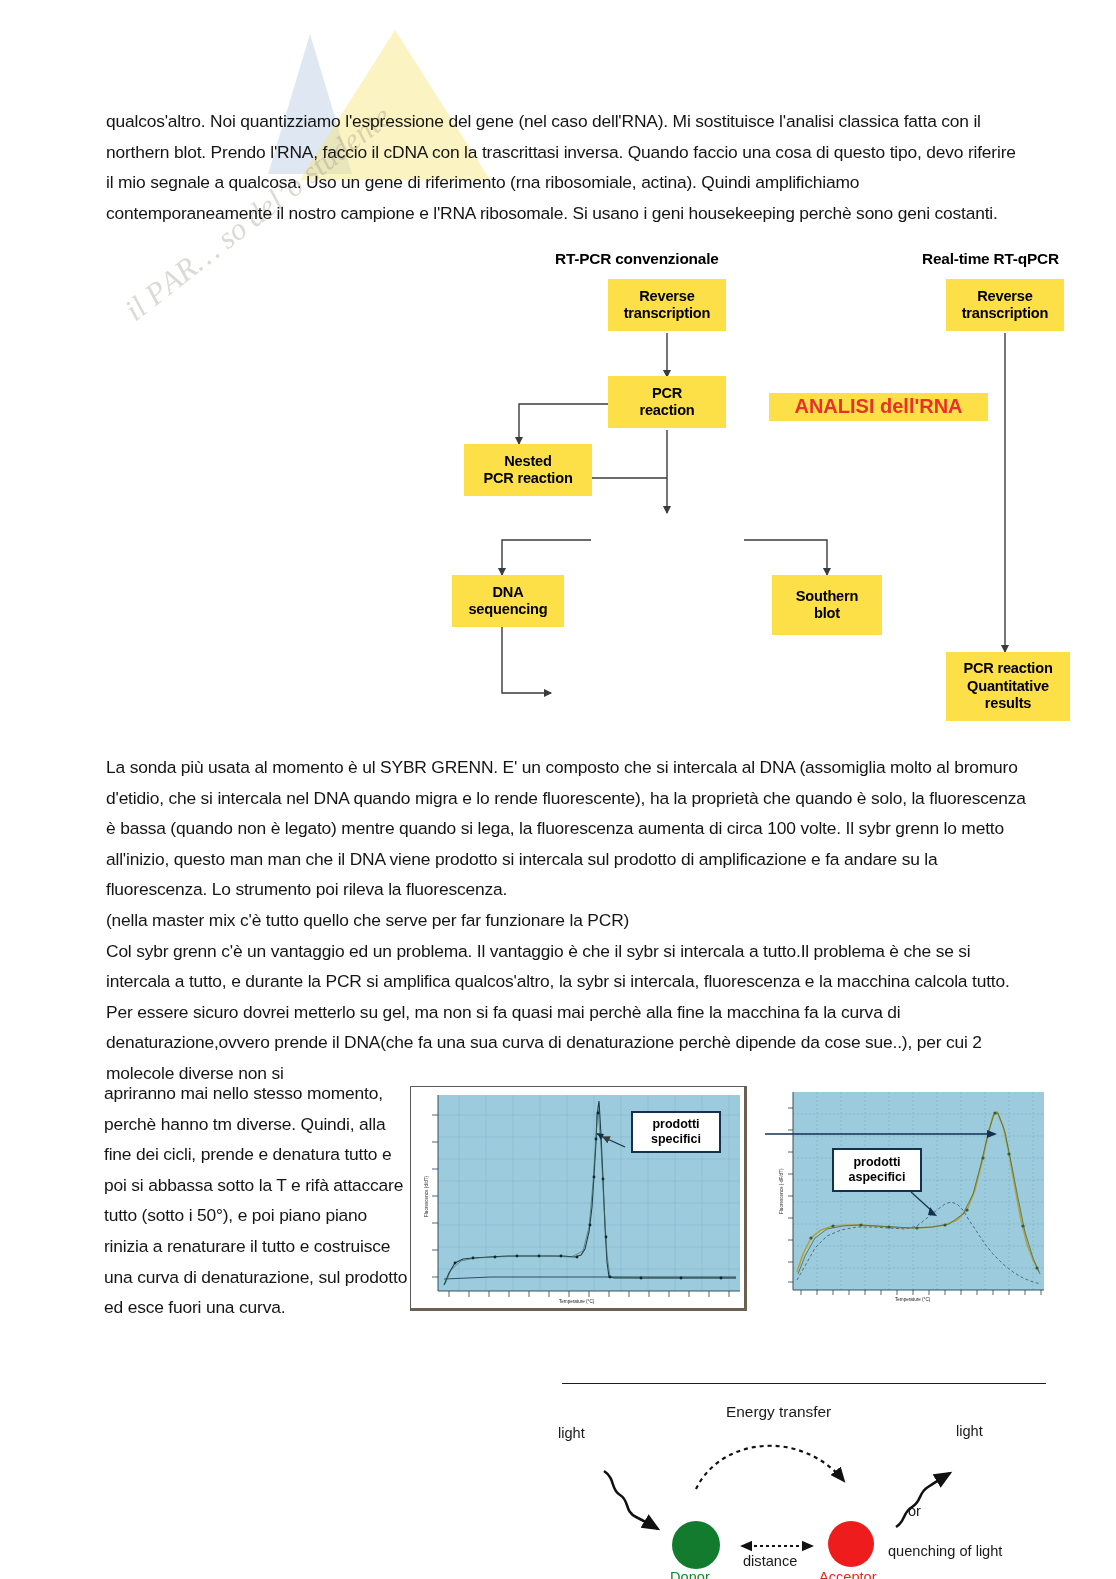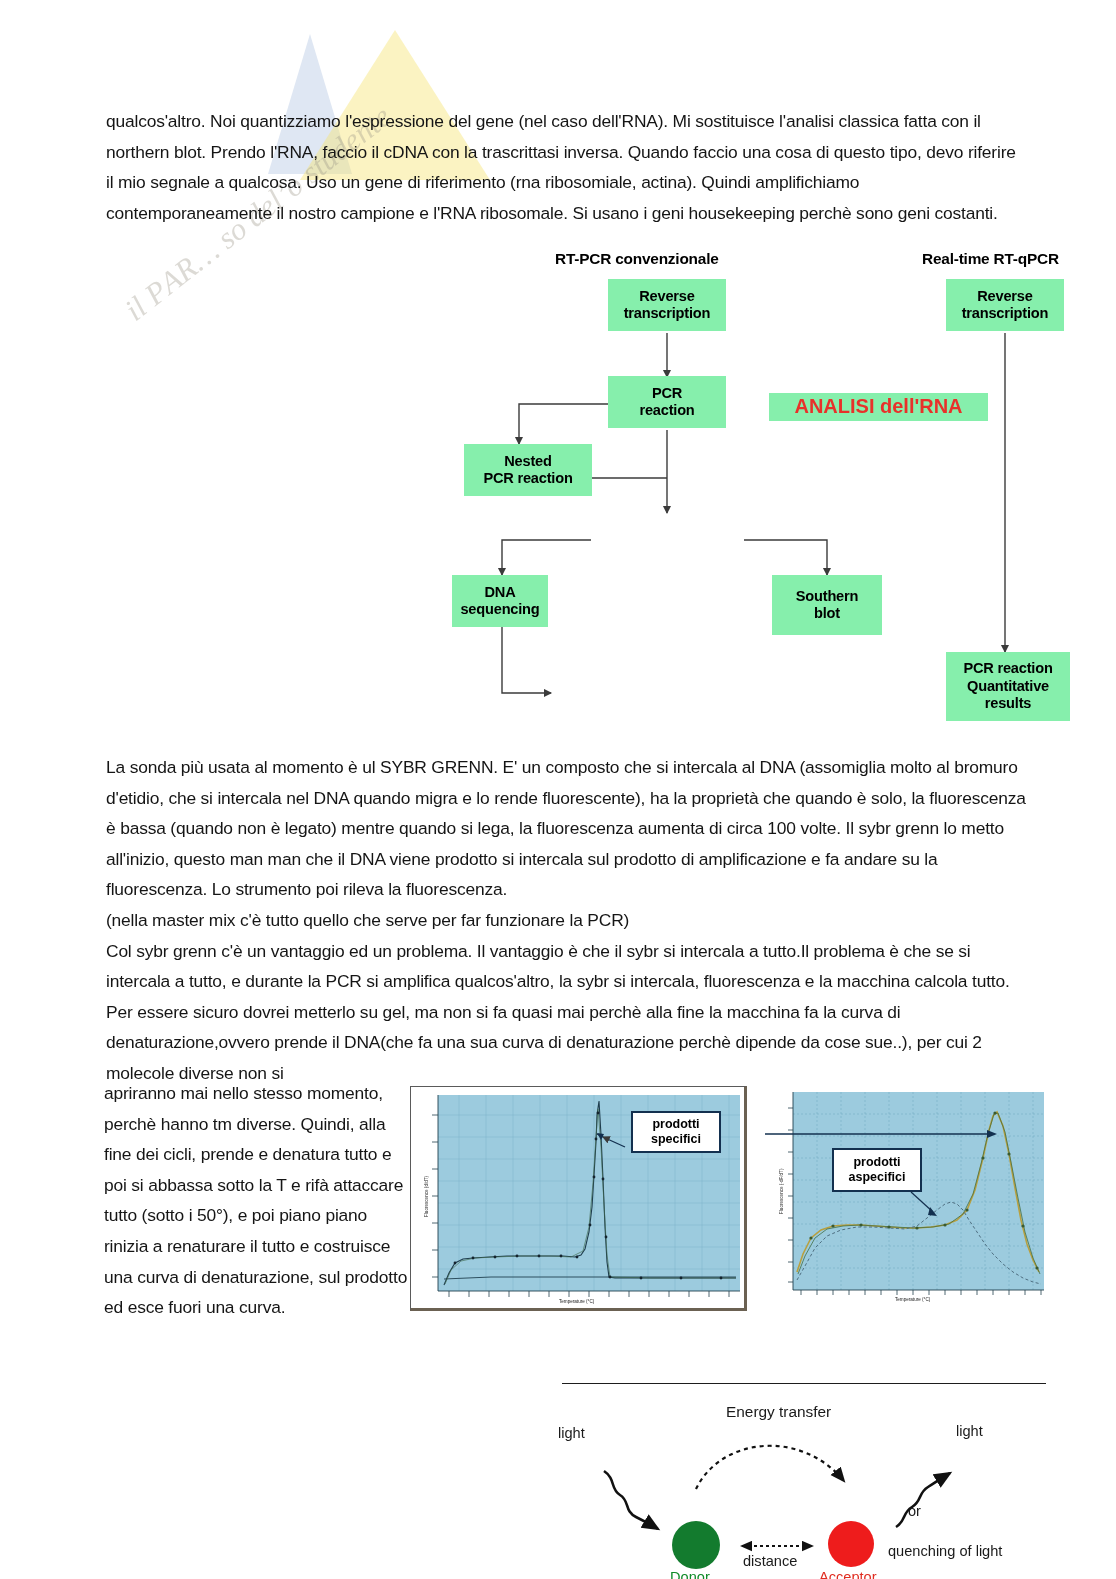--- a/index.html
+++ b/index.html
@@ -88,21 +88,21 @@
   .fc-title {
     position: absolute;
     font-size: 15.4px;
     font-weight: bold;
     color: #000000;
     white-space: nowrap;
     letter-spacing: -0.2px;
   }
   .fc-box {
     position: absolute;
-    background: #86efac;
+    background: #fde047;
     color: #000000;
     font-size: 14.6px;
     font-weight: bold;
     text-align: center;
     display: flex;
     flex-direction: column;
     align-items: center;
     justify-content: center;
     line-height: 17.5px;
     letter-spacing: -0.2px;
@@ -242,21 +242,21 @@
     <div class="fc-box" style="left:152px; top:29px; width:118px; height:52px; white-space:pre-line;">Reverse
 transcription</div>
 
     <div class="fc-box" style="left:152px; top:126px; width:118px; height:52px; white-space:pre-line;">PCR
 reaction</div>
 
     <div class="fc-box" style="left:8px; top:194px; width:128px; height:52px; white-space:pre-line;">Nested
 PCR reaction</div>
 
 
-    <div class="fc-box" style="left:-4px; top:325px; width:96px; height:52px; white-space:pre-line;">DNA
+    <div class="fc-box" style="left:-4px; top:325px; width:112px; height:52px; white-space:pre-line;">DNA
 sequencing</div>
 
     <div class="fc-box" style="left:316px; top:325px; width:110px; height:60px; white-space:pre-line;">Southern
 blot</div>
 
 
     <div class="fc-box" style="left:490px; top:29px; width:118px; height:52px; white-space:pre-line;">Reverse
 transcription</div>
 
     <div class="fc-box analisi" style="left:313px; top:143px; width:219px; height:28px;text-align:right;">ANALISI dell'RNA</div>

